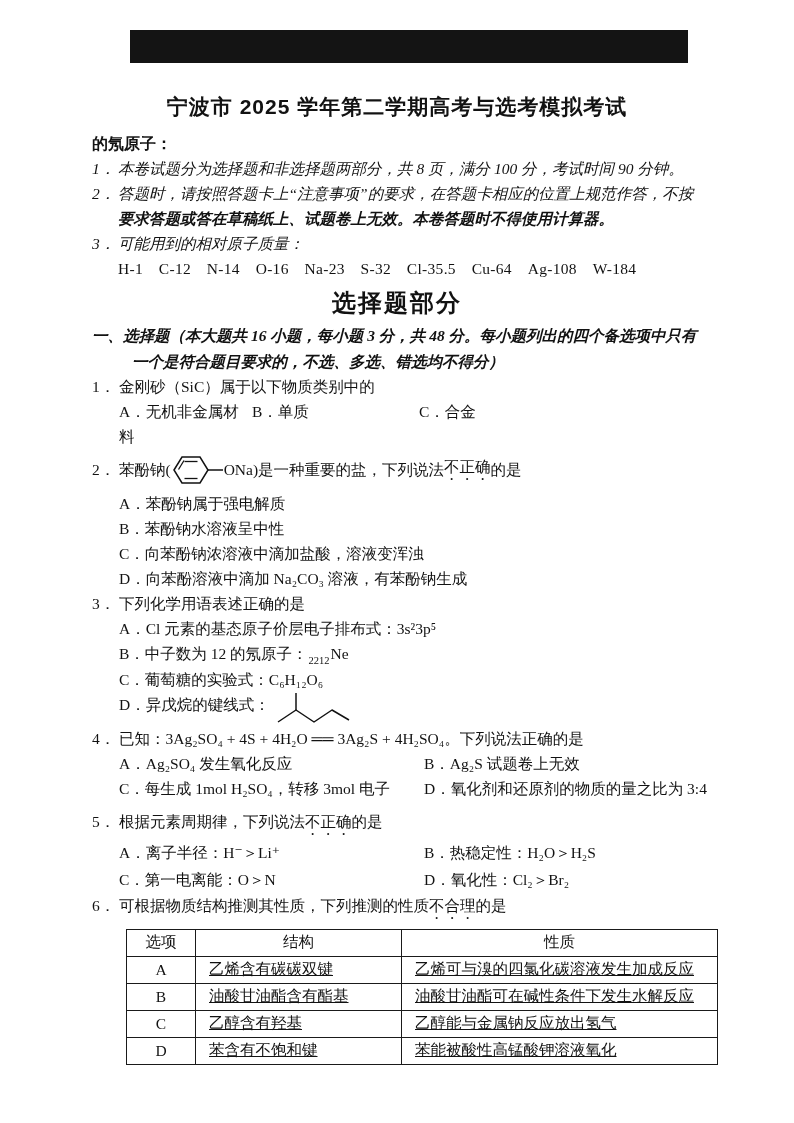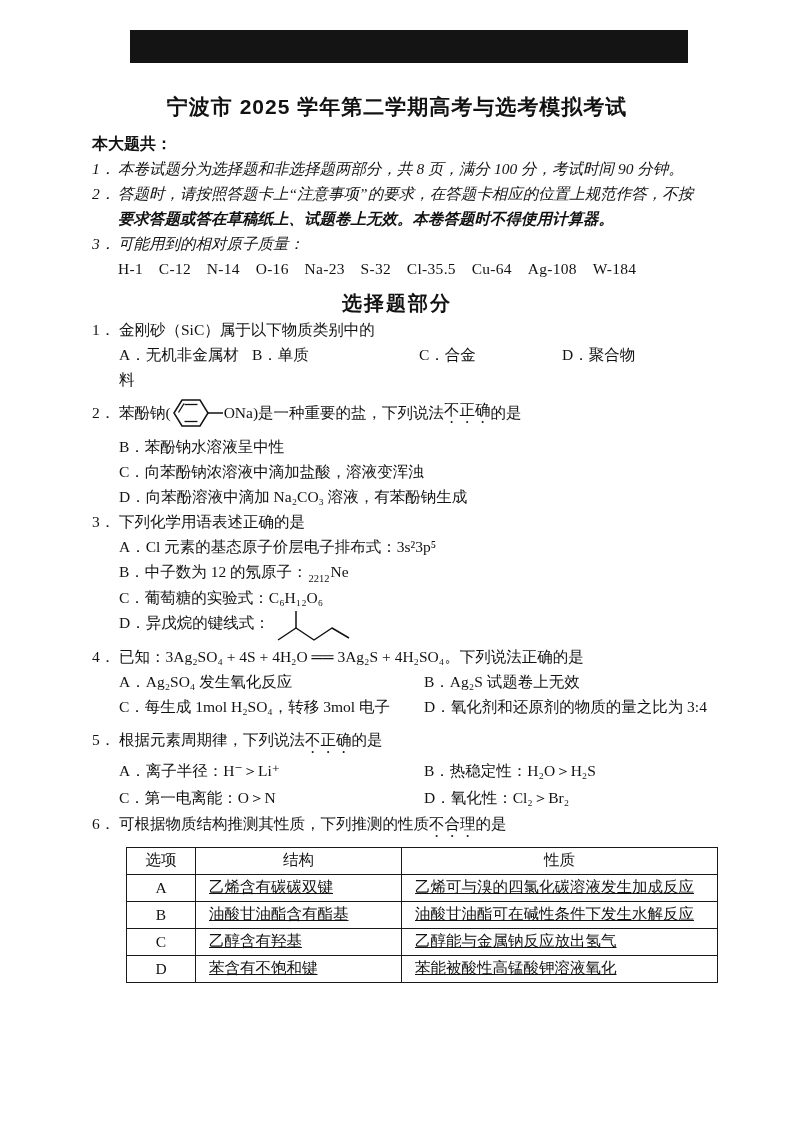--- a/index.html
+++ b/index.html
@@ -34,21 +34,21 @@
   .notice{margin-top:10px;}
   .notice-heading{font-weight:700;font-size:16px;line-height:24px;}
   .n-item{display:flex;line-height:25px;font-style:italic;}
   .n-num{flex:0 0 26px;}
   .n-text{flex:1;white-space:nowrap;}
   .n-cont{padding-left:26px;white-space:nowrap;font-weight:bold;}
   .masses{padding-left:26px;line-height:25px;font-style:normal;white-space:nowrap;letter-spacing:.3px;}
 
   .part-title{
     font-family:"Liberation Sans","DejaVu Sans",sans-serif;
-    font-weight:700;font-size:20px;line-height:28px;margin-top:8px;letter-spacing:2px;
+    font-weight:700;font-size:24px;line-height:28px;margin-top:8px;letter-spacing:2px;
   }
   .instruction{margin-top:6px;font-weight:700;font-style:italic;line-height:25.5px;}
   .instruction .l1{white-space:nowrap;}
   .instruction .l2{padding-left:40px;white-space:nowrap;}
 
   .q{display:flex;line-height:25px;}
   .qnum{flex:0 0 27px;}
   .qbody{flex:1;white-space:nowrap;}
   .opt-row{display:flex;padding-left:27px;line-height:25px;}
   .opt-line{padding-left:27px;line-height:25px;white-space:nowrap;}
@@ -87,65 +87,69 @@
 </head>
 <body>
 
 <div class="page">
   <div class="redact-bar"></div>
 
   <div class="content">
     <div class="title breakout">宁波市 2025 学年第二学期高考与选考模拟考试</div>
 
     <div class="notice">
-      <div class="notice-heading">本大题共：</div>
+      <div class="notice-heading">的氖原子：</div>
       <div class="n-item">
         <span class="n-num">1．</span>
         <span class="n-text">本卷试题分为选择题和非选择题两部分，共 8 页，满分 100 分，考试时间 90 分钟。</span>
       </div>
       <div class="n-item">
         <span class="n-num">2．</span>
         <span class="n-text">答题时，请按照答题卡上“注意事项”的要求，在答题卡相应的位置上规范作答，不按</span>
       </div>
       <div class="n-cont n-item">要求答题或答在草稿纸上、试题卷上无效。本卷答题时不得使用计算器。</div>
       <div class="n-item">
         <span class="n-num">3．</span>
         <span class="n-text">可能用到的相对原子质量：</span>
       </div>
       <div class="masses">H-1　C-12　N-14　O-16　Na-23　S-32　Cl-35.5　Cu-64　Ag-108　W-184</div>
     </div>
 
     <div class="part-title breakout">选择题部分</div>
 
+    <div class="instruction">
+      <div class="l1">一、选择题（本大题共 16 小题，每小题 3 分，共 48 分。每小题列出的四个备选项中只有</div>
+      <div class="l2">一个是符合题目要求的，不选、多选、错选均不得分）</div>
+    </div>
 
     <div class="q">
       <span class="qnum">1．</span>
       <span class="qbody">金刚砂（SiC）属于以下物质类别中的</span>
     </div>
     <div class="opt-row">
       <span class="w133">A．无机非金属材料</span>
       <span class="w167">B．单质</span>
       <span class="w143">C．合金</span>
-      <span>D．聚合物</span>
     </div>
 
     <div class="stem-flex">
       <span class="qnum">2．</span>
       <span>苯酚钠(</span>
       <svg class="struct-svg" width="53" height="36" viewBox="0 0 53 36">
         <polygon points="3,18 11,5 29,5 37,18 29,31 11,31" fill="none" stroke="#121212" stroke-width="1.5"></polygon>
         <line x1="13.5" y1="9.5" x2="26.5" y2="9.5" stroke="#121212" stroke-width="1.3"></line>
         <line x1="13.5" y1="26.5" x2="26.5" y2="26.5" stroke="#121212" stroke-width="1.3"></line>
         <line x1="7.5" y1="17.5" x2="13" y2="8.5" stroke="#121212" stroke-width="1.3"></line>
         <line x1="37" y1="18" x2="52" y2="18" stroke="#121212" stroke-width="1.5"></line>
       </svg>
       <span>ONa)是一种重要的盐，下列说法</span>
         <span class="emph">不正确</span>
         <span>的是</span>
     </div>
+    <div class="opt-line">A．苯酚钠属于强电解质</div>
     <div class="opt-line">B．苯酚钠水溶液呈中性</div>
     <div class="opt-line">C．向苯酚钠浓溶液中滴加盐酸，溶液变浑浊</div>
     <div class="opt-line">D．向苯酚溶液中滴加 Na₂CO₃ 溶液，有苯酚钠生成</div>
 
     <div class="q">
       <span class="qnum">3．</span>
       <span class="qbody">下列化学用语表述正确的是</span>
     </div>
     <div class="opt-line">A．Cl 元素的基态原子价层电子排布式：3s²3p⁵</div>
     <div class="opt-line">

